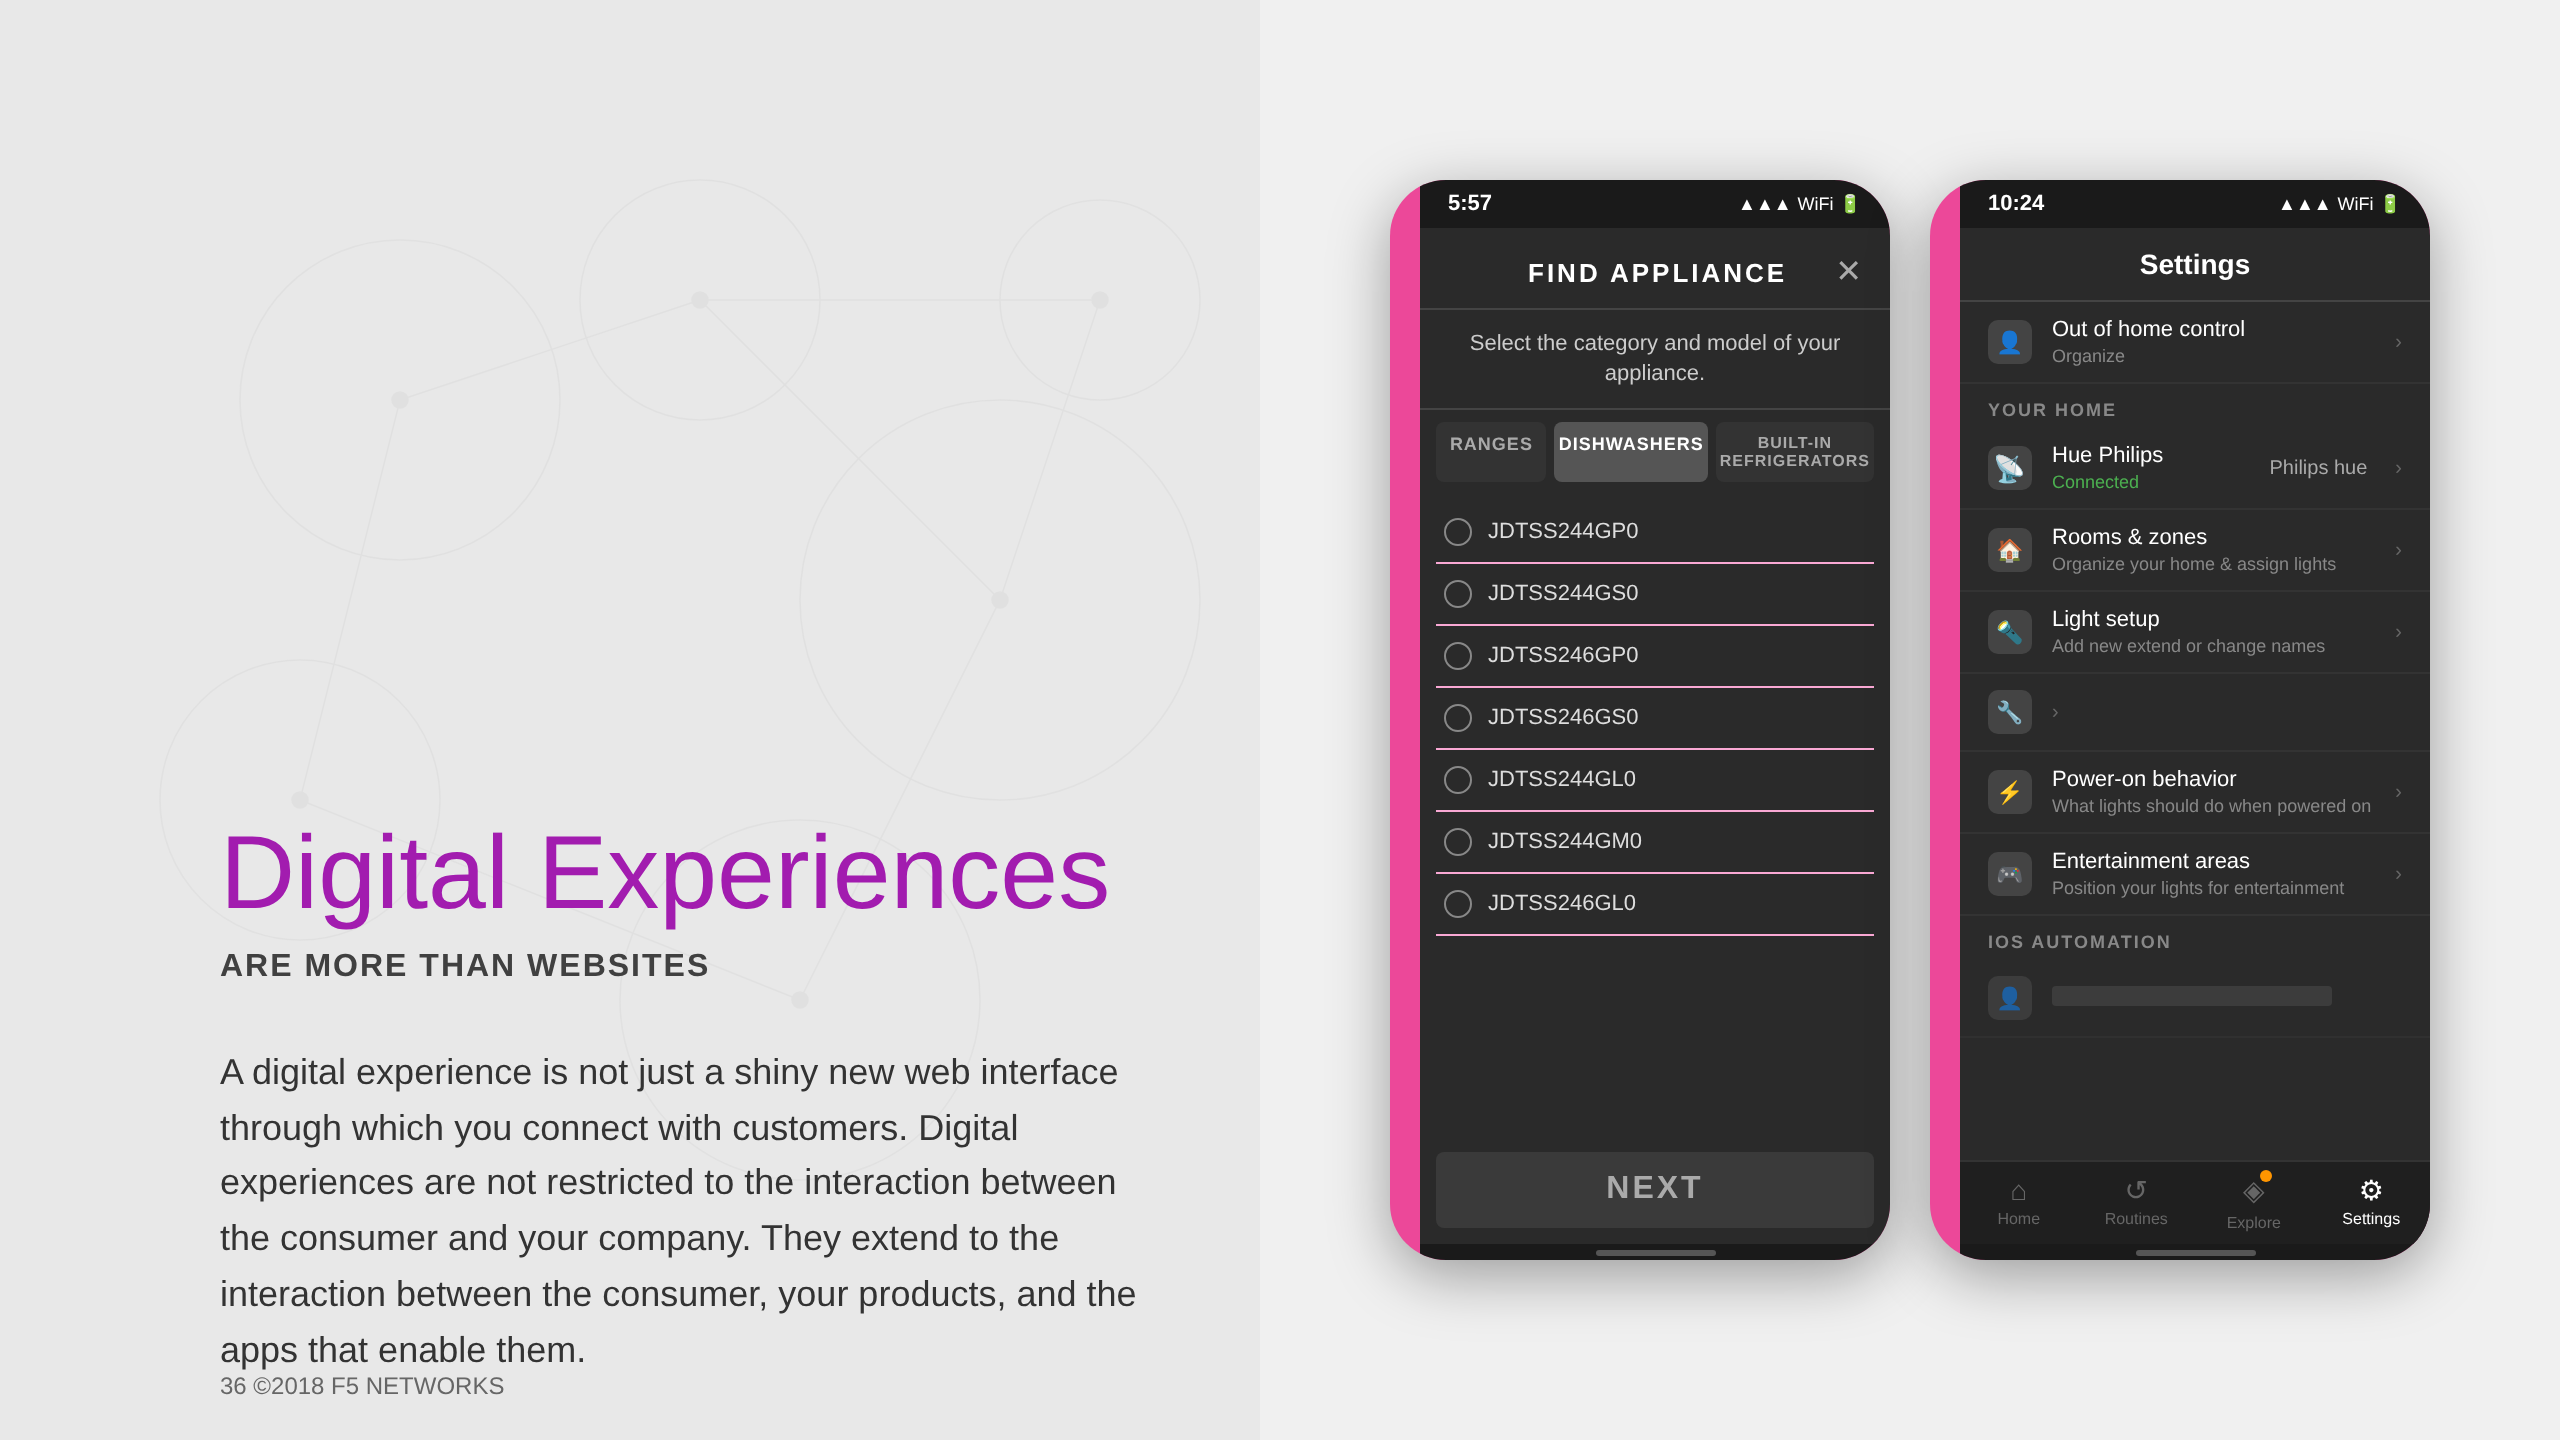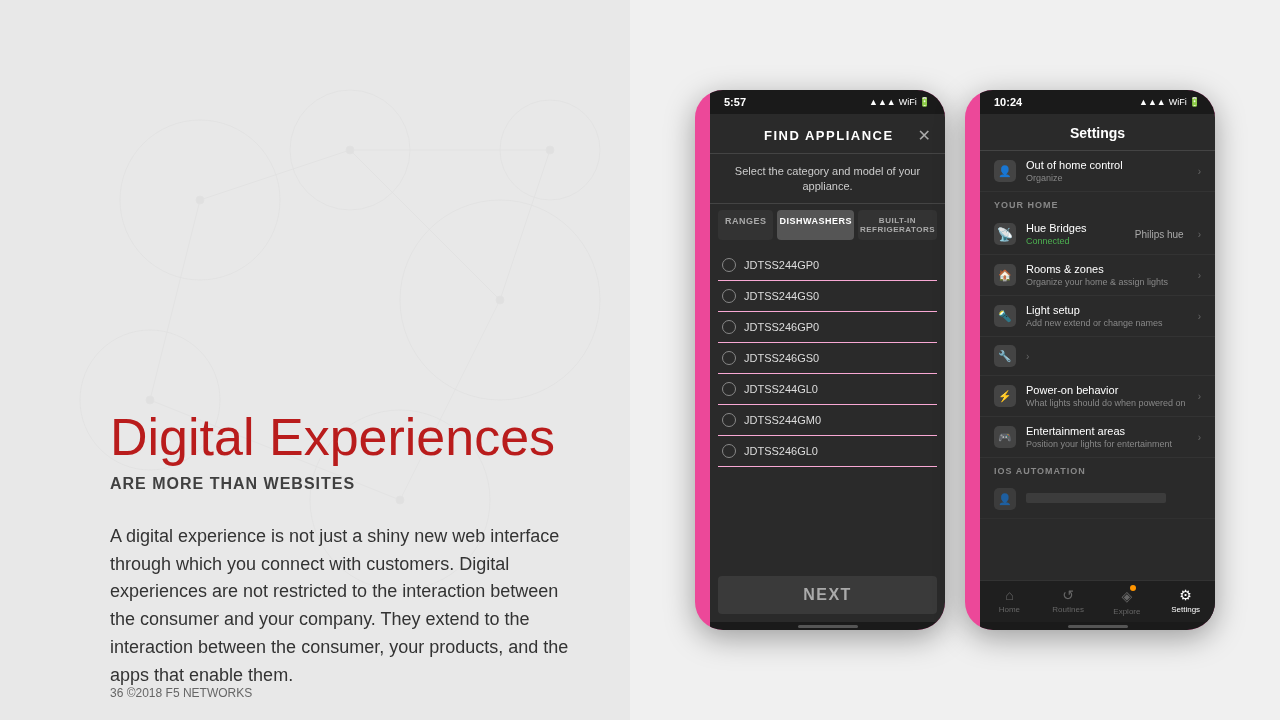--- a/index.html
+++ b/index.html
@@ -26,21 +26,21 @@
     }
 
     .left-content {
       position: relative;
       z-index: 2;
     }
 
     .main-title {
       font-size: 52px;
       font-weight: 300;
-      color: #b91c1c;
+      color: #a21caf;
       line-height: 1.1;
       margin-bottom: 8px;
       font-family: Arial, sans-serif;
     }
 
     .subtitle {
       font-size: 16px;
       font-weight: 700;
       color: #404040;
       letter-spacing: 1px;
@@ -505,21 +505,21 @@
             <div class="settings-item-sub">Organize</div>
           </div>
           <span class="settings-chevron">›</span>
         </div>
 
         <div class="settings-section-label">YOUR HOME</div>
 
         <div class="settings-item">
           <div class="settings-item-icon" style="font-size:13px;">📡</div>
           <div class="settings-item-text">
-            <div class="settings-item-title">Hue Bridges</div>
+            <div class="settings-item-title">Hue Philips</div>
             <div class="settings-item-sub connected">Connected</div>
           </div>
           <span class="settings-item-value">Philips hue</span>
           <span class="settings-chevron">›</span>
         </div>
 
         <div class="settings-item">
           <div class="settings-item-icon">🏠</div>
           <div class="settings-item-text">
             <div class="settings-item-title">Rooms &amp; zones</div>

